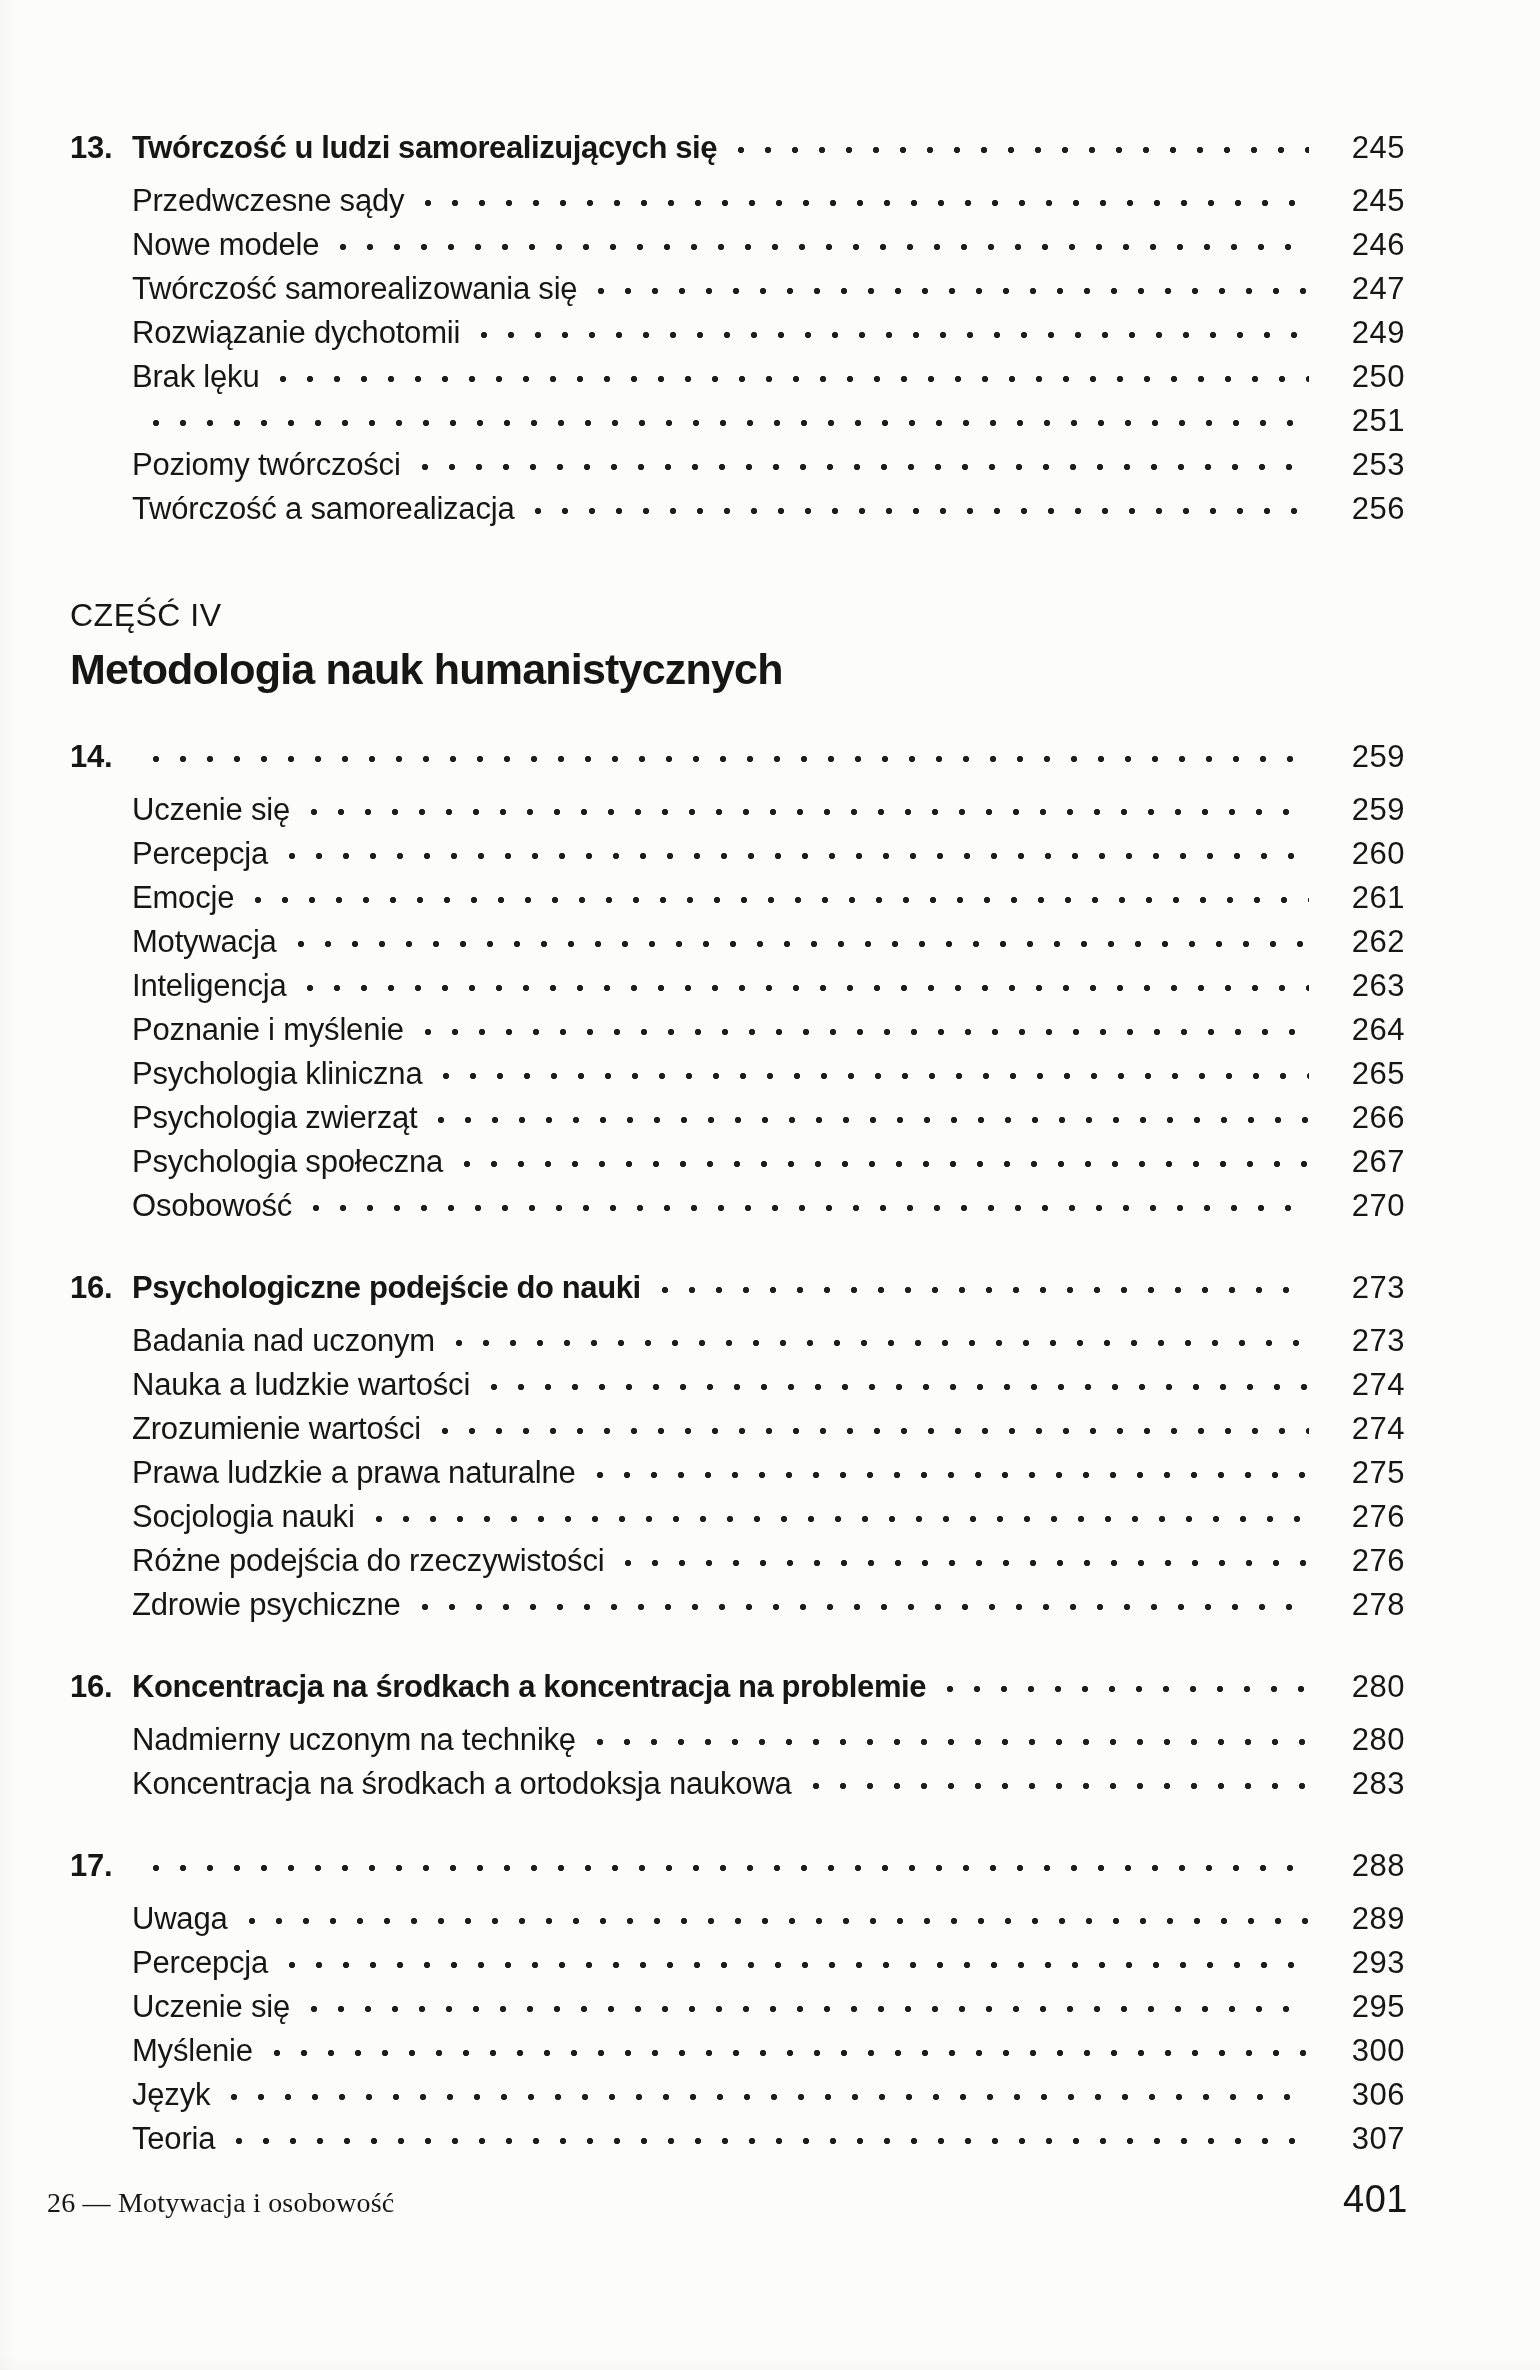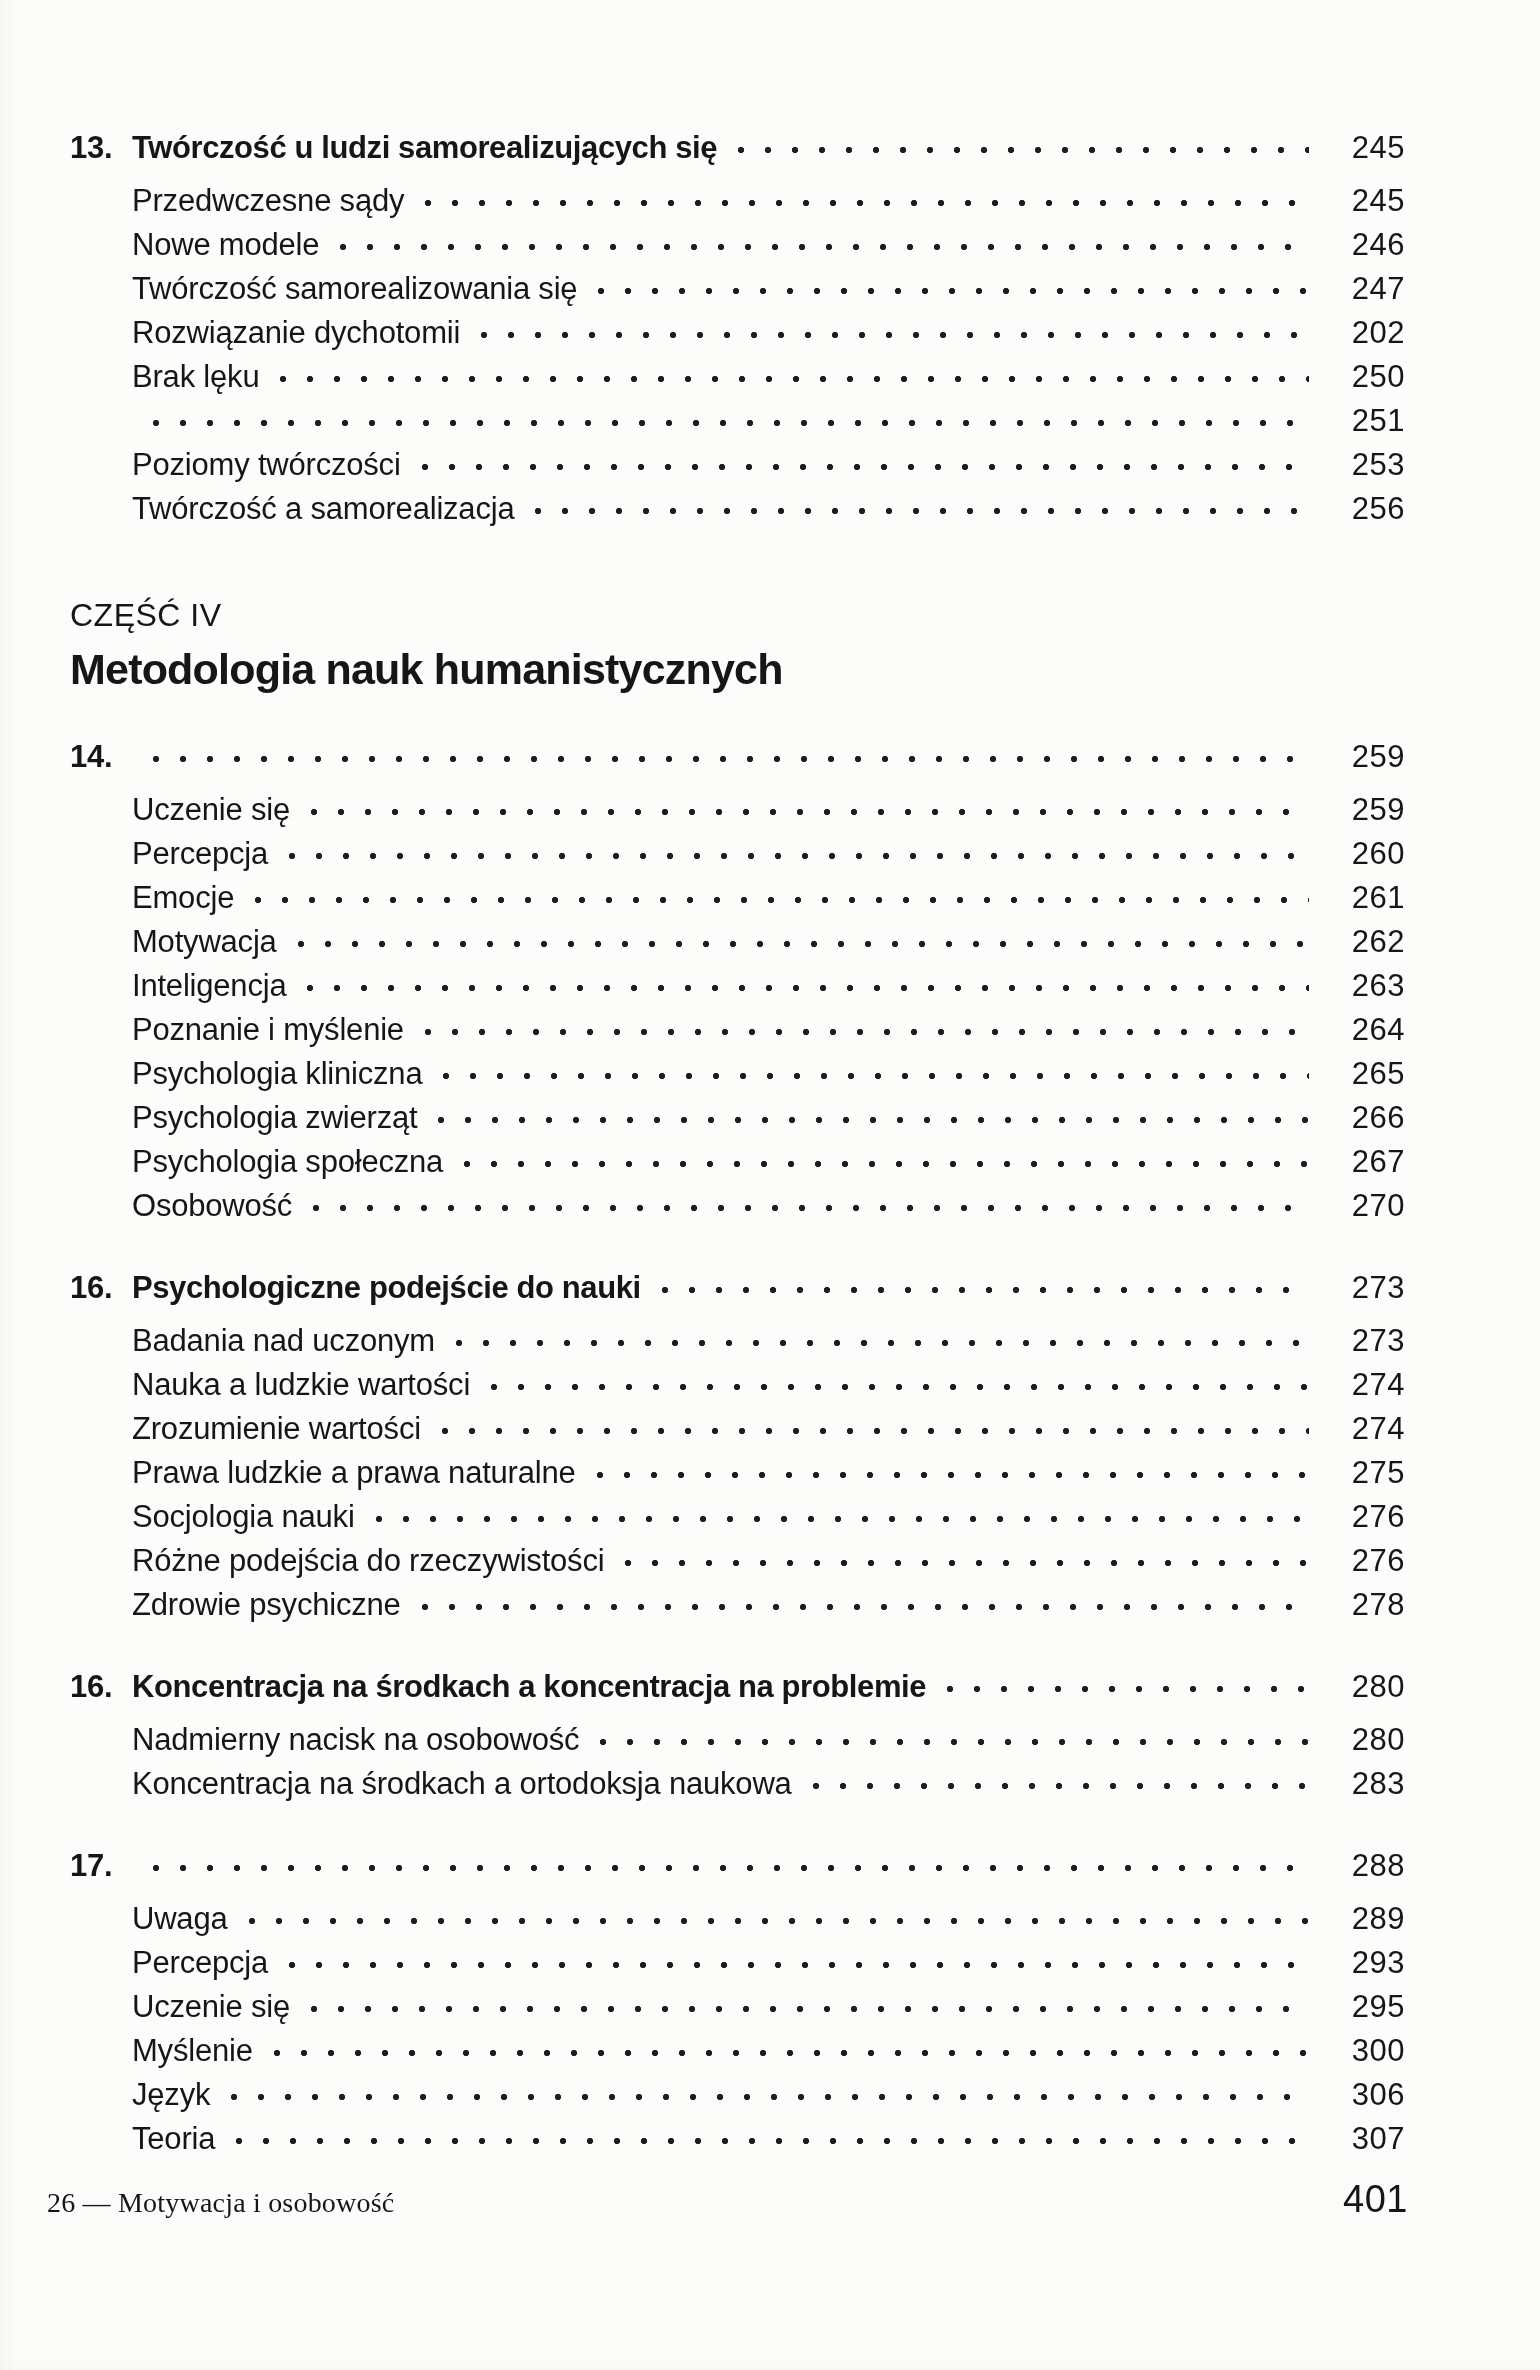--- a/index.html
+++ b/index.html
@@ -133,21 +133,21 @@
           <span class="pg">246</span>
         </div>
         <div class="toc-row sub">
           <span class="title">Twórczość samorealizowania się</span>
           <span class="leader"></span>
           <span class="pg">247</span>
         </div>
         <div class="toc-row sub">
           <span class="title">Rozwiązanie dychotomii</span>
           <span class="leader"></span>
-          <span class="pg">202</span>
+          <span class="pg">249</span>
         </div>
         <div class="toc-row sub">
           <span class="title">Brak lęku</span>
           <span class="leader"></span>
           <span class="pg">250</span>
         </div>
         <div class="toc-row sub">
           <span class="leader"></span>
           <span class="pg">251</span>
         </div>
@@ -267,21 +267,21 @@
         </div>
       </div>
       <div class="chapter">
         <div class="toc-row head">
           <span class="num">16.</span>
           <span class="title">Koncentracja na środkach a koncentracja na problemie</span>
           <span class="leader"></span>
           <span class="pg">280</span>
         </div>
         <div class="toc-row sub">
-          <span class="title">Nadmierny nacisk na osobowość</span>
+          <span class="title">Nadmierny uczonym na technikę</span>
           <span class="leader"></span>
           <span class="pg">280</span>
         </div>
         <div class="toc-row sub">
           <span class="title">Koncentracja na środkach a ortodoksja naukowa</span>
           <span class="leader"></span>
           <span class="pg">283</span>
         </div>
       </div>
       <div class="chapter">

